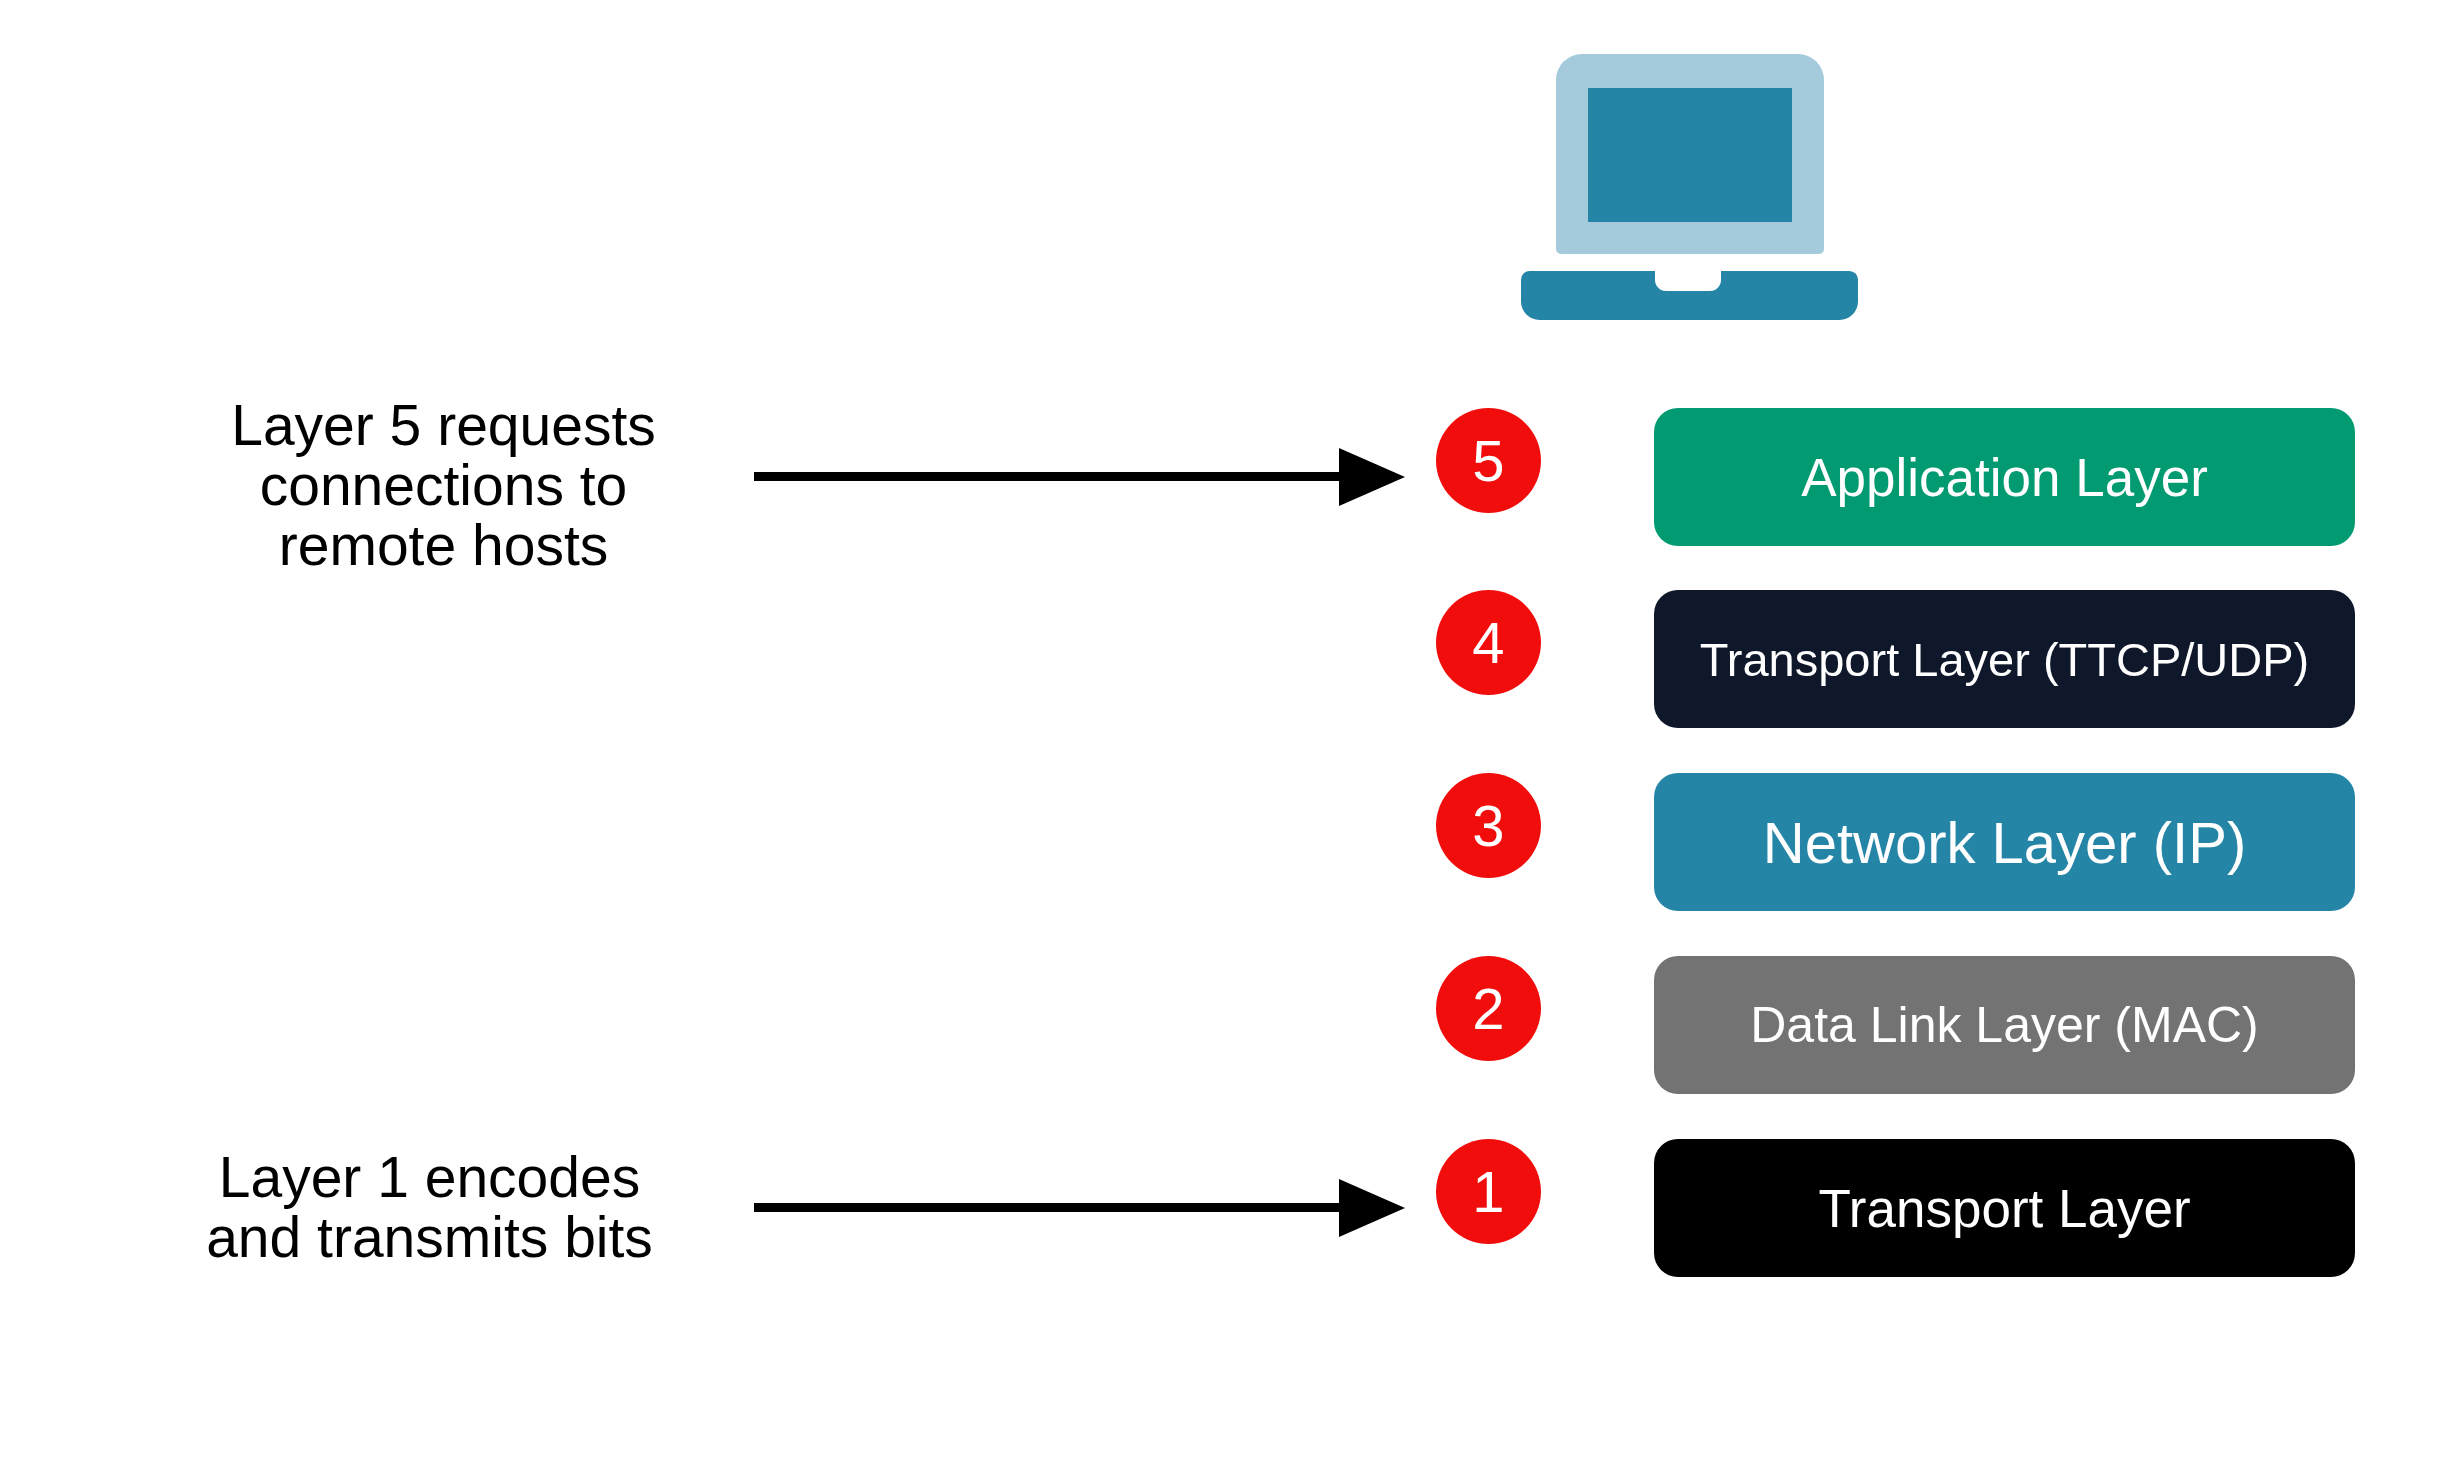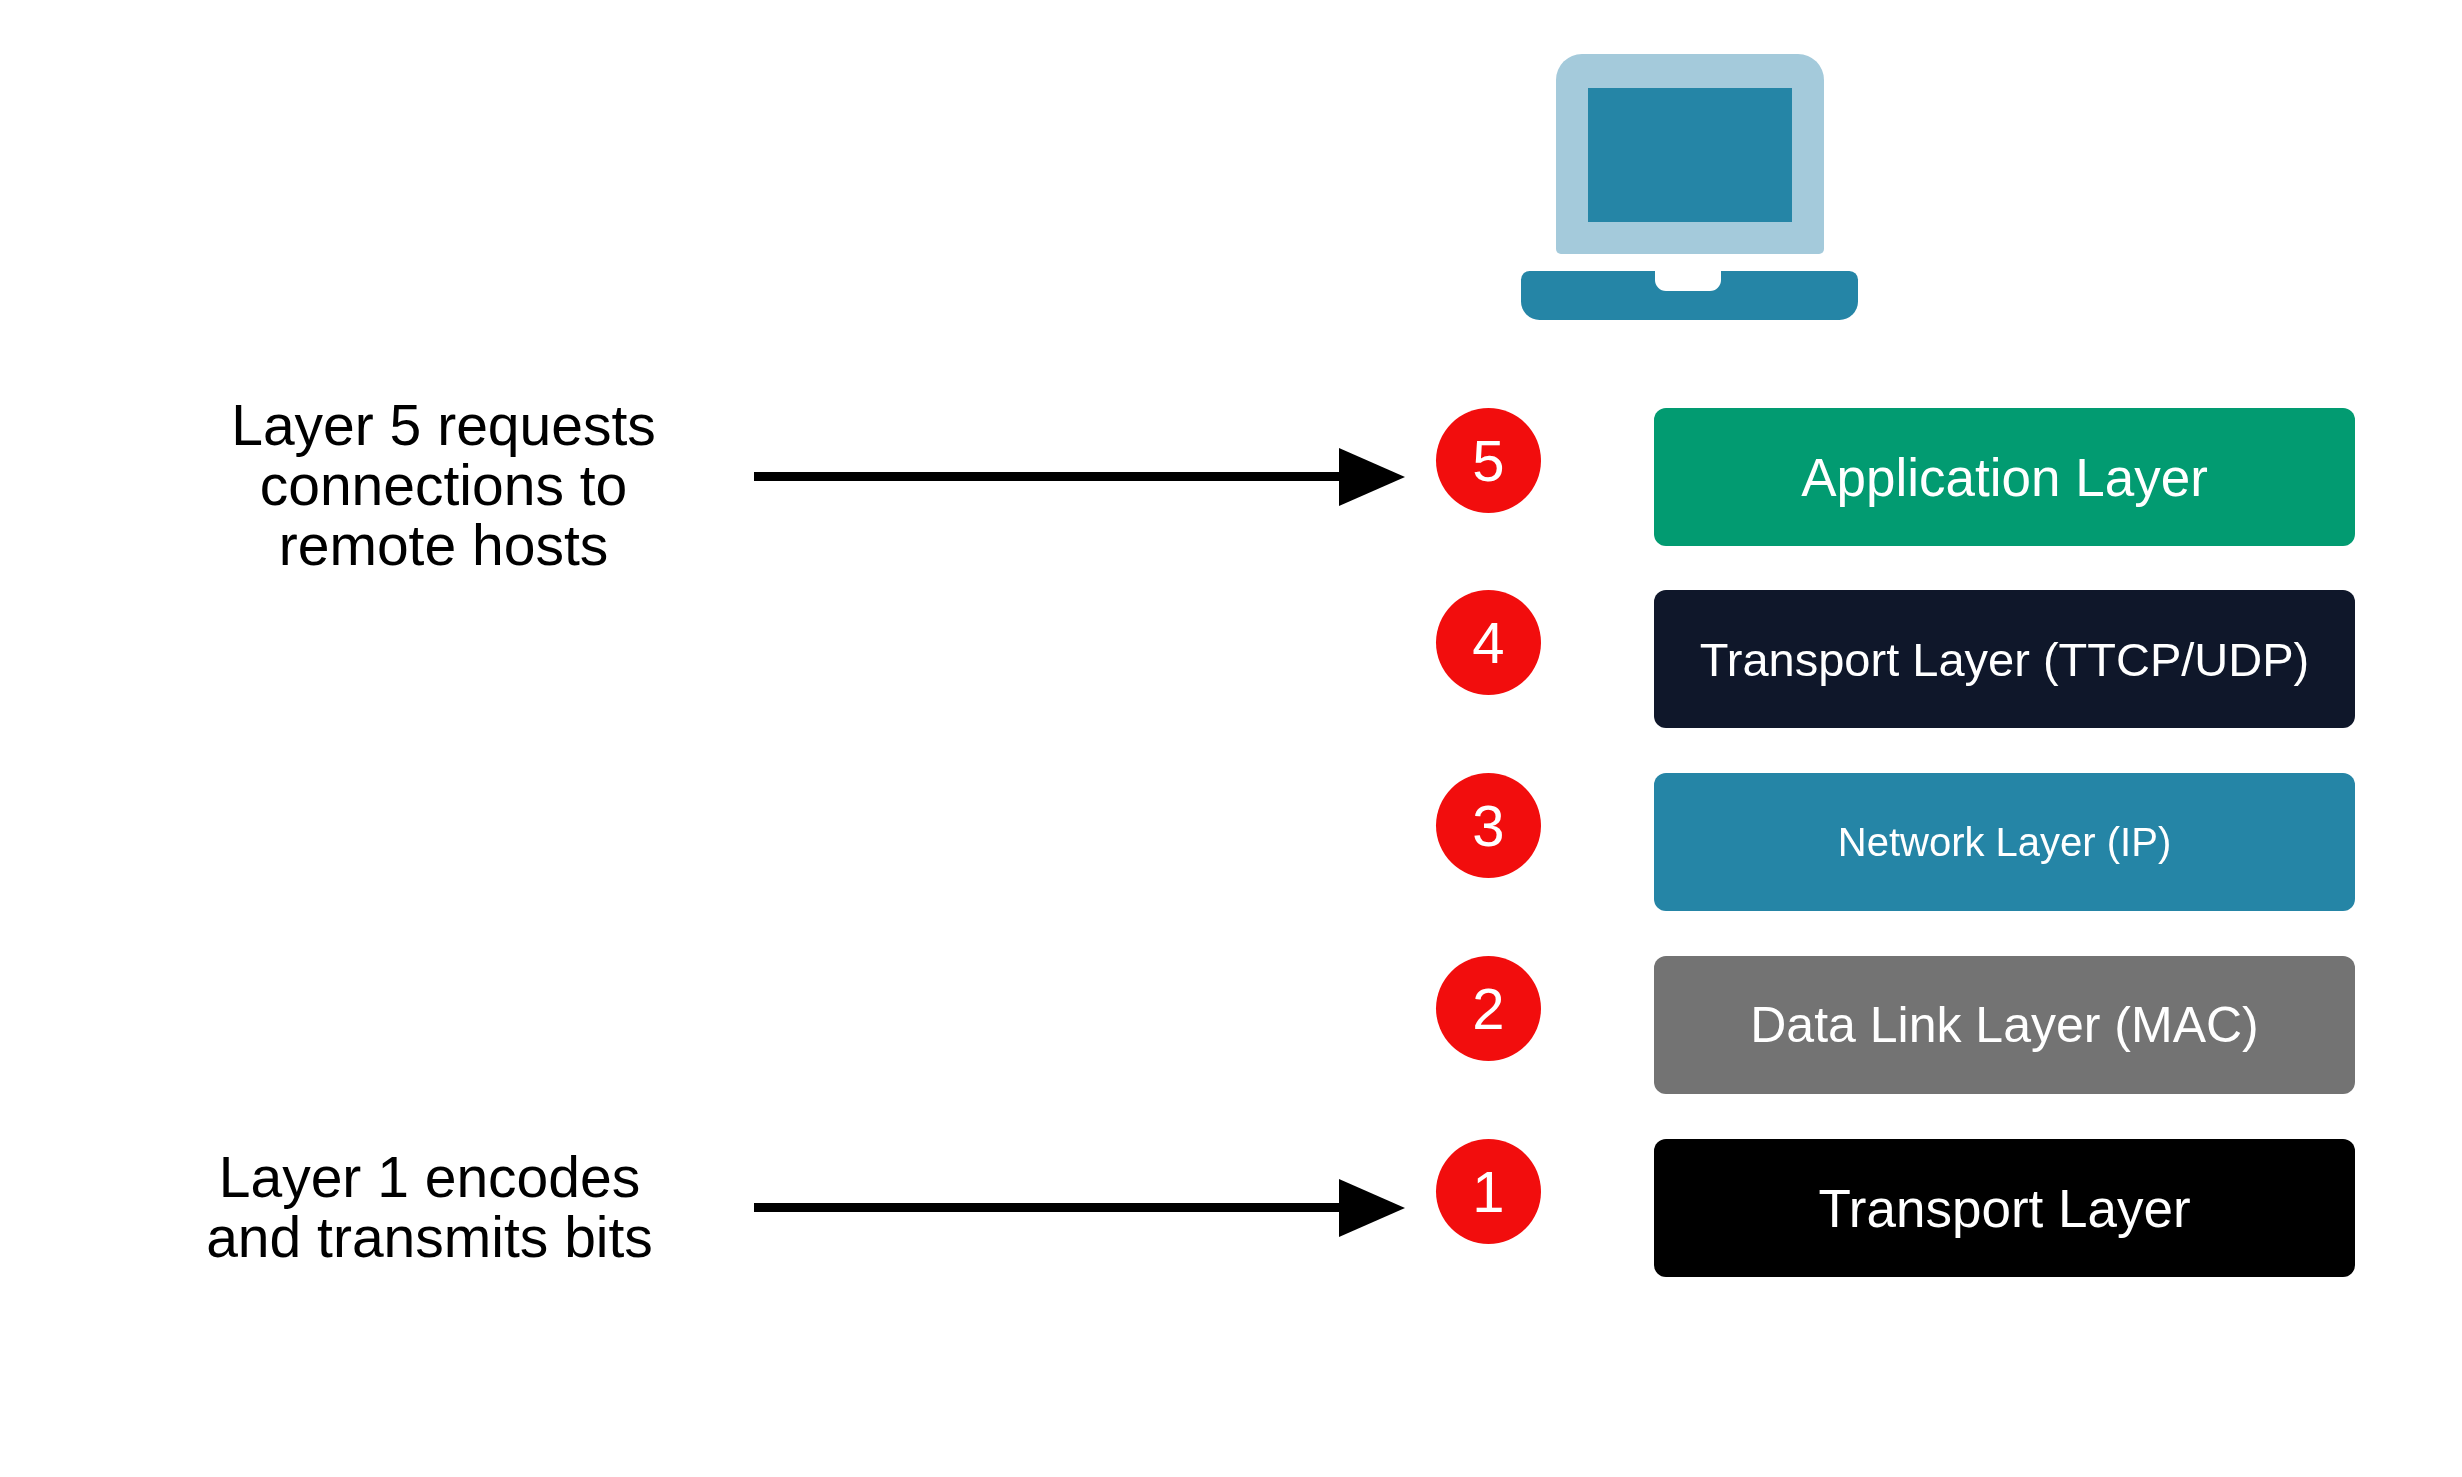--- a/index.html
+++ b/index.html
@@ -66,41 +66,41 @@
     display: flex;
     align-items: center;
     justify-content: center;
     font-size: 58px;
     font-weight: 500;
   }
   .layer-box {
     position: absolute;
     left: 1654px;
     width: 701px; height: 138px;
-    border-radius: 12px;
+    border-radius: 24px;
     display: flex;
     align-items: center;
     justify-content: center;
     color: #ffffff;
     font-weight: 500;
     white-space: nowrap;
   }
   .row-0 .badge, .box-0 { top: 408px; }
   .row-1 .badge, .box-1 { top: 590px; }
   .row-2 .badge, .box-2 { top: 773px; }
   .row-3 .badge, .box-3 { top: 956px; }
   .row-4 .badge, .box-4 { top: 1139px; }
   .badge-0 { top: 424px; }
   .badge-1 { top: 607px; }
   .badge-2 { top: 790px; }
   .badge-3 { top: 973px; }
   .badge-4 { top: 1155px; }
   .box-0 .layer-label { font-size: 53px; }
   .box-1 .layer-label { font-size: 47px; }
-  .box-2 .layer-label { font-size: 40px; }
+  .box-2 .layer-label { font-size: 58px; }
   .box-3 .layer-label { font-size: 50px; }
   .box-4 .layer-label { font-size: 53px; }
   
   .annotation {
     position: absolute;
     width: 677px;
     text-align: center;
     color: #000000;
     font-size: 57px;
     line-height: 60px;

